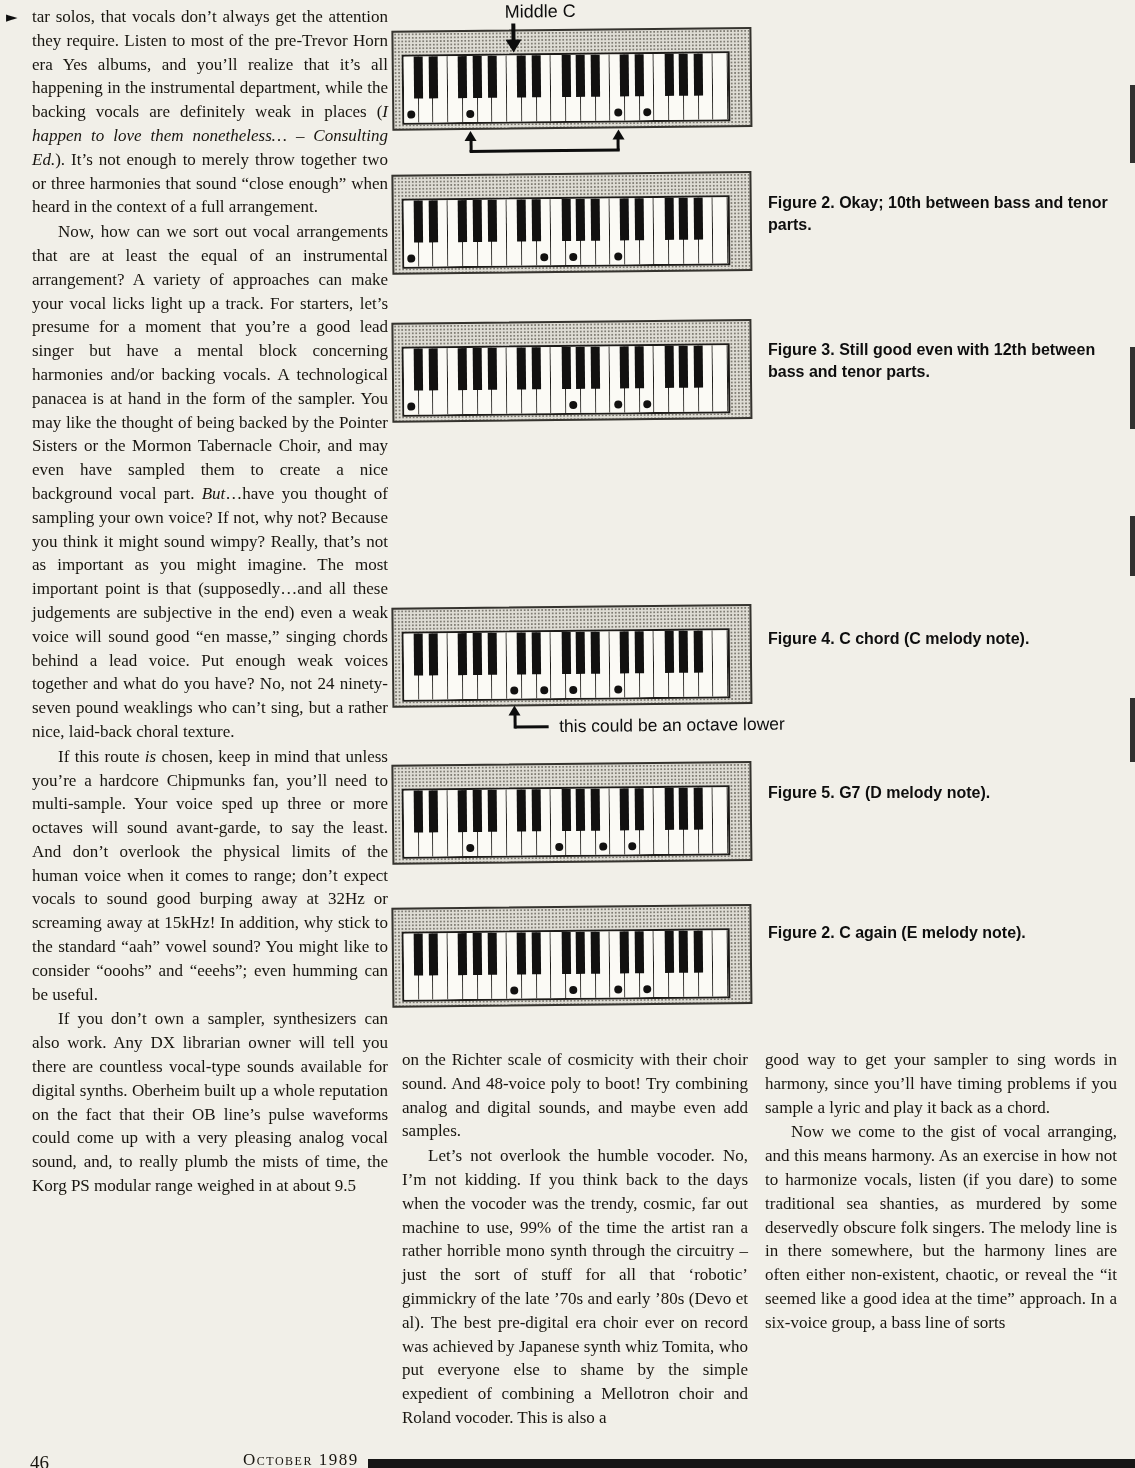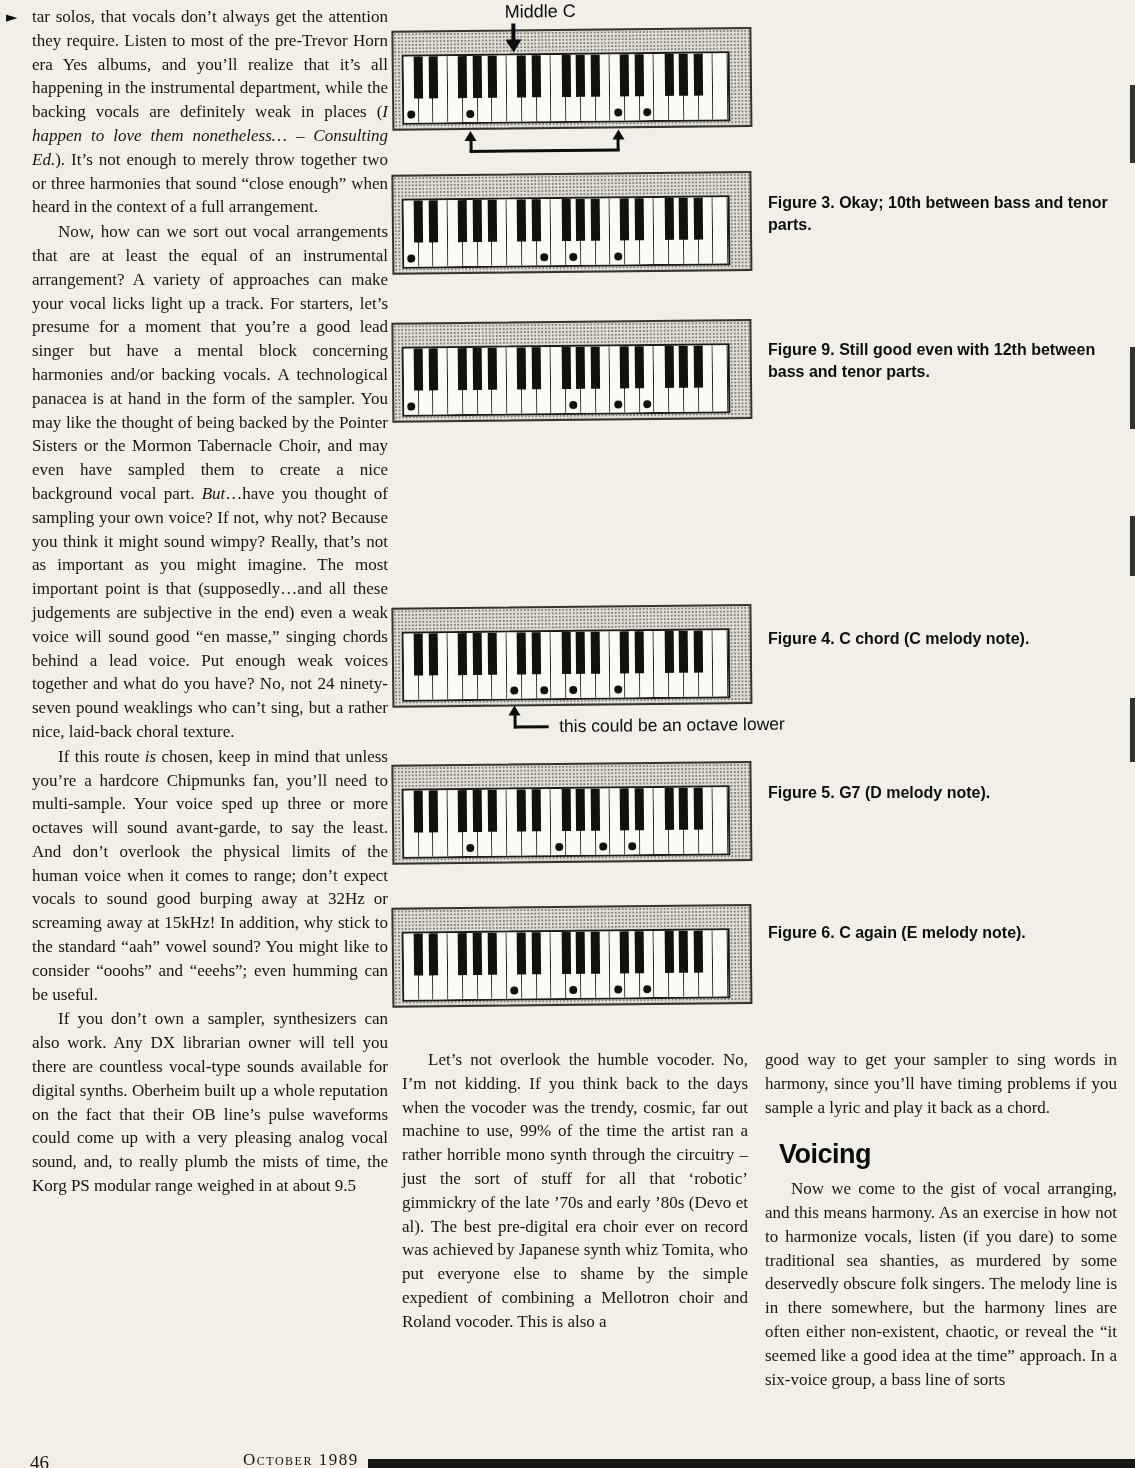--- a/index.html
+++ b/index.html
@@ -78,34 +78,34 @@
   <span class="cont-marker">►</span>
 
   <div class="col" style="left:32px;top:5px;width:356px;">
     <p><span>tar solos, that vocals don’t always get the attention they require. Listen to most of the pre-Trevor Horn era Yes albums, and you’ll realize that it’s all happening in the instrumental department, while the backing vocals are definitely weak in places (</span><span class="ital">I happen to love them nonetheless… – Consulting Ed.</span><span>). It’s not enough to merely throw together two or three harmonies that sound “close enough” when heard in the context of a full arrangement.</span></p>
     <p class="ind"><span>Now, how can we sort out vocal arrangements that are at least the equal of an instrumental arrangement? A variety of approaches can make your vocal licks light up a track. For starters, let’s presume for a moment that you’re a good lead singer but have a mental block concerning harmonies and/or backing vocals. A technological panacea is at hand in the form of the sampler. You may like the thought of being backed by the Pointer Sisters or the Mormon Tabernacle Choir, and may even have sampled them to create a nice background vocal part. </span><span class="ital">But</span><span>…have you thought of sampling your own voice? If not, why not? Because you think it might sound wimpy? Really, that’s not as important as you might imagine. The most important point is that (supposedly…and all these judgements are subjective in the end) even a weak voice will sound good “en masse,” singing chords behind a lead voice. Put enough weak voices together and what do you have? No, not 24 ninety-seven pound weaklings who can’t sing, but a rather nice, laid-back choral texture.</span></p>
     <p class="ind"><span>If this route </span><span class="ital">is</span><span> chosen, keep in mind that unless you’re a hardcore Chipmunks fan, you’ll need to multi-sample. Your voice sped up three or more octaves will sound avant-garde, to say the least. And don’t overlook the physical limits of the human voice when it comes to range; don’t expect vocals to sound good burping away at 32Hz or screaming away at 15kHz! In addition, why stick to the standard “aah” vowel sound? You might like to consider “ooohs” and “eeehs”; even humming can be useful.</span></p>
     <p class="ind">If you don’t own a sampler, synthesizers can also work. Any DX librarian owner will tell you there are countless vocal-type sounds available for digital synths. Oberheim built up a whole reputation on the fact that their OB line’s pulse waveforms could come up with a very pleasing analog vocal sound, and, to really plumb the mists of time, the Korg PS modular range weighed in at about 9.5</p>
   </div>
 
   <div class="col" style="left:402px;top:1048px;width:346px;">
+    <p>on the Richter scale of cosmicity with their choir sound. And 48-voice poly to boot! Try combining analog and digital sounds, and maybe even add samples.</p>
     <p class="ind">Let’s not overlook the humble vocoder. No, I’m not kidding. If you think back to the days when the vocoder was the trendy, cosmic, far out machine to use, 99% of the time the artist ran a rather horrible mono synth through the circuitry – just the sort of stuff for all that ‘robotic’ gimmickry of the late ’70s and early ’80s (Devo et al). The best pre-digital era choir ever on record was achieved by Japanese synth whiz Tomita, who put everyone else to shame by the simple expedient of combining a Mellotron choir and Roland vocoder. This is also a</p>
   </div>
 
   <div class="col" style="left:765px;top:1048px;width:352px;">
     <p>good way to get your sampler to sing words in harmony, since you’ll have timing problems if you sample a lyric and play it back as a chord.</p>
-    <h2 class="head">Voicing</h2>
     <p class="ind">Now we come to the gist of vocal arranging, and this means harmony. As an exercise in how not to harmonize vocals, listen (if you dare) to some traditional sea shanties, as murdered by some deservedly obscure folk singers. The melody line is in there somewhere, but the harmony lines are often either non-existent, chaotic, or reveal the “it seemed like a good idea at the time” approach. In a six-voice group, a bass line of sorts</p>
   </div>
 
-  <div class="caption" style="top:192px;">Figure 3. Okay; 10th between bass and tenor parts.</div>
-  <div class="caption" style="top:339px;">Figure 9. Still good even with 12th between bass and tenor parts.</div>
+  <div class="caption" style="top:192px;">Figure 2. Okay; 10th between bass and tenor parts.</div>
+  <div class="caption" style="top:339px;">Figure 3. Still good even with 12th between bass and tenor parts.</div>
   <div class="caption" style="top:628px;">Figure 4. C chord (C melody note).</div>
   <div class="caption" style="top:782px;">Figure 5. G7 (D melody note).</div>
-  <div class="caption" style="top:922px;">Figure 6. C again (E melody note).</div>
+  <div class="caption" style="top:922px;">Figure 2. C again (E melody note).</div>
 
   <div class="kbfig" style="top:53px;">
     <div class="kb-panel"></div>
     <div class="kb-keys">
         <div class="wk"></div>
         <div class="wk"></div>
         <div class="wk"></div>
         <div class="wk"></div>
         <div class="wk"></div>
         <div class="wk"></div>

